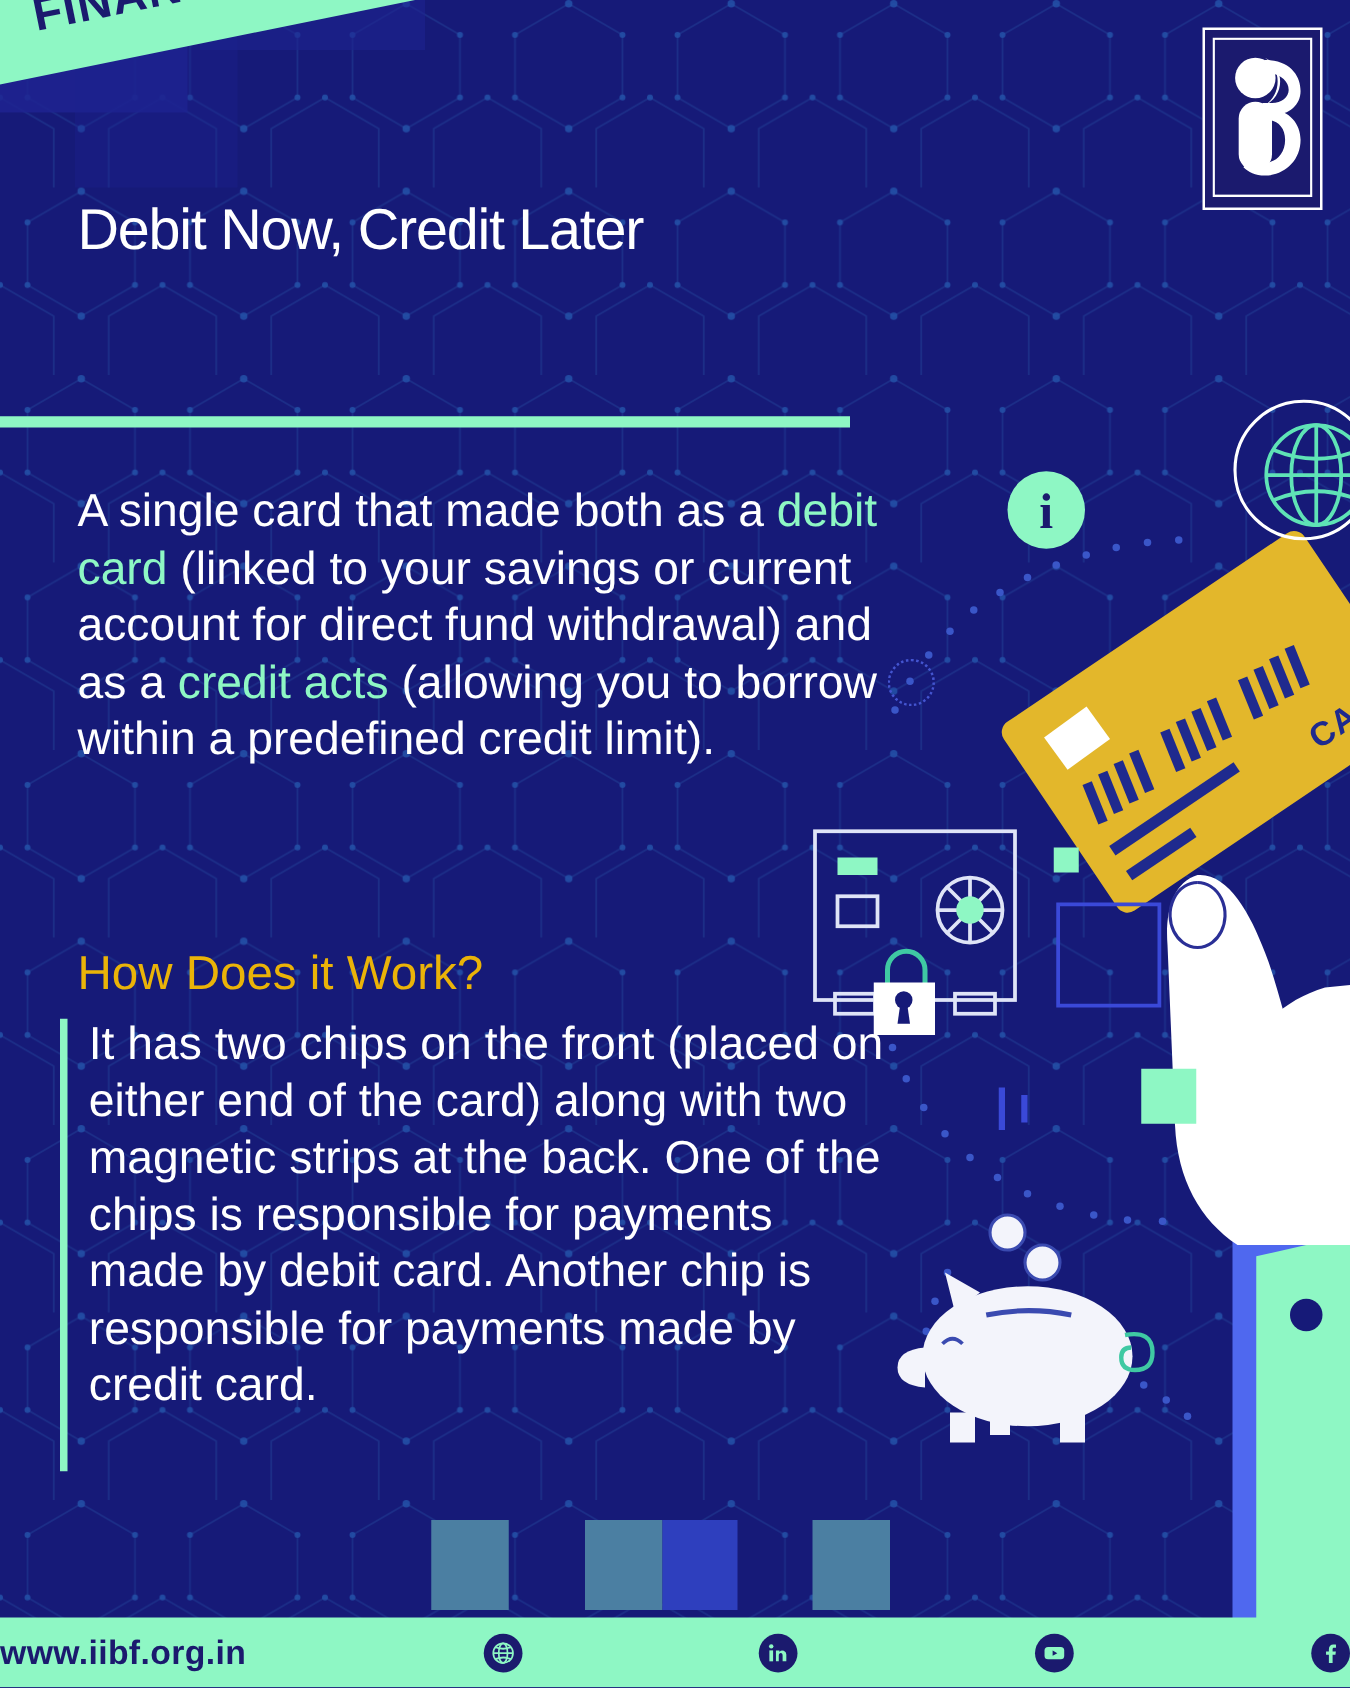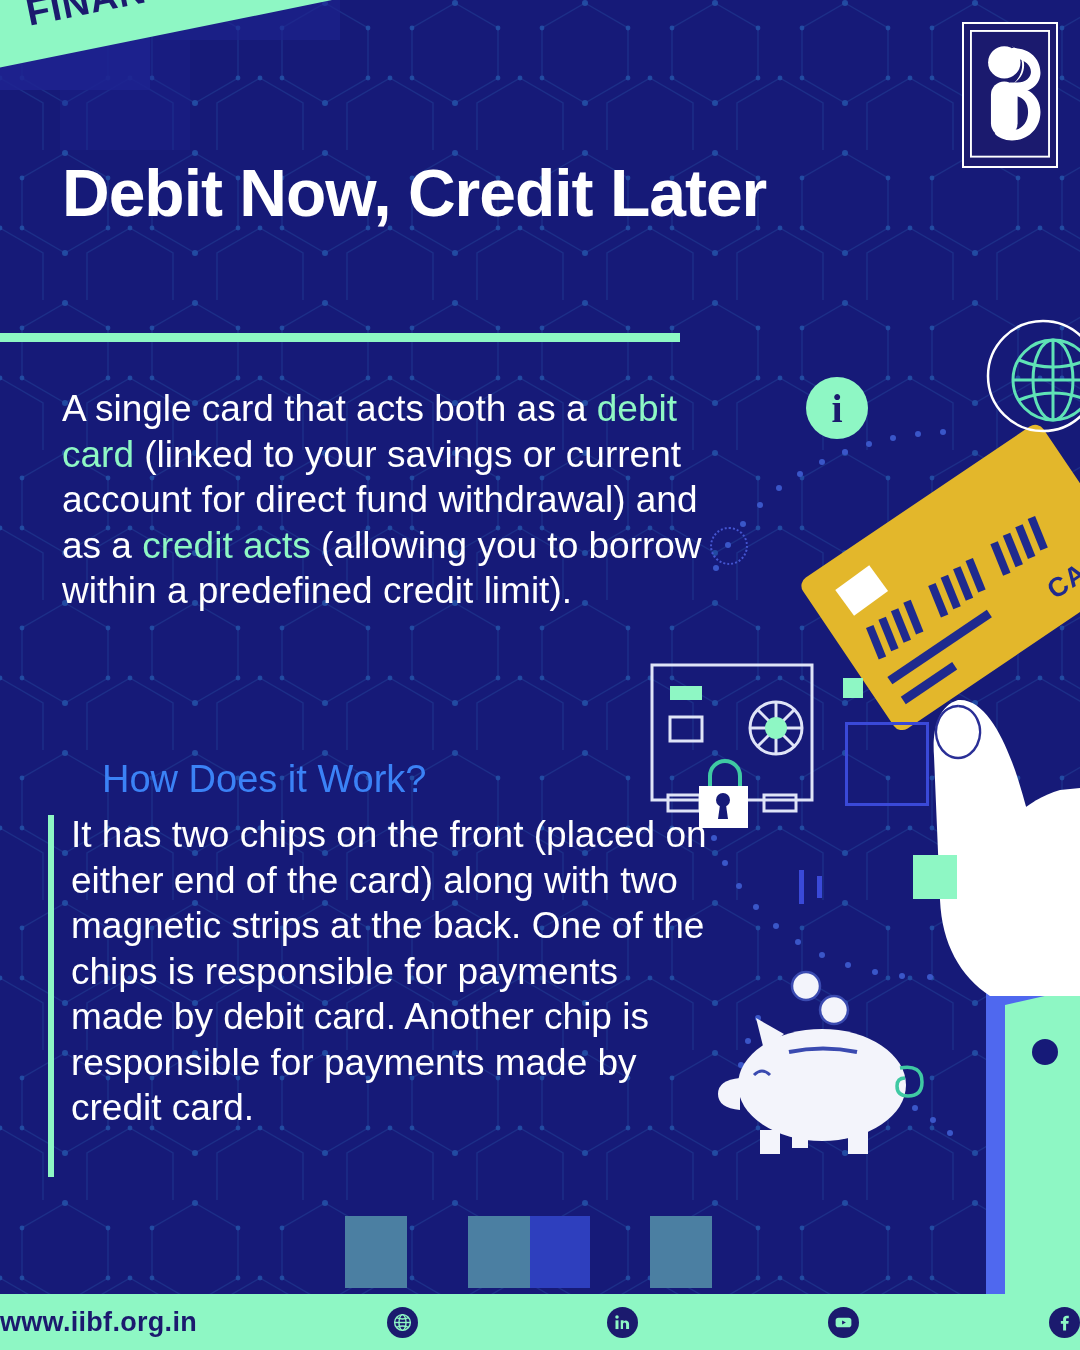--- a/index.html
+++ b/index.html
@@ -56,22 +56,22 @@
     box-sizing:border-box;
   }
   .logo-inner{position:absolute;inset:6px;}
 
   
   .headline{
     position:absolute;left:62px;top:160px;width:880px;
   }
   .title{
     color:#ffffff;
-    font-size:66px;
-    font-weight:bold;
+    font-size:46px;
+    font-weight:normal;
     letter-spacing:-1px;
     line-height:1.02;
     margin:0;
     white-space:nowrap;
   }
   .subtitle{
     color:#8ef7c4;
     font-size:41px;
     font-weight:bold;
     letter-spacing:.5px;
@@ -90,24 +90,23 @@
     left:62px;top:386px;width:650px;
     color:#ffffff;
     font-size:37px;
     line-height:1.23;
   }
   .hl{color:#8ef7c4;}
 
   .howtitle{
     position:absolute;
     left:62px;top:758px;
-    color:#3b82f6;
+    color:#eab308;
     font-size:38px;
     font-weight:normal;
-    margin-left:40px;
   }
   .howbar{
     position:absolute;
     left:48px;top:815px;
     width:6px;height:362px;
     background:#8ef7c4;
   }
   .howbody{
     position:absolute;
     left:71px;top:812px;width:640px;
@@ -337,21 +336,21 @@
       </g>
     </svg>
   </div>
 
   <div class="headline">
     <h1 class="title">Debit Now, Credit Later</h1>
   </div>
   <div class="divider"></div>
 
   <div class="intro">
-    <span>A single card that acts both as a </span><span class="hl">debit card</span><span> (linked to your savings or current account for direct fund withdrawal) and as a </span><span class="hl">credit acts</span><span> (allowing you to borrow within a predefined credit limit).</span>
+    <span>A single card that made both as a </span><span class="hl">debit card</span><span> (linked to your savings or current account for direct fund withdrawal) and as a </span><span class="hl">credit acts</span><span> (allowing you to borrow within a predefined credit limit).</span>
   </div>
 
   <div class="howtitle">How Does it Work?</div>
   <div class="howbar"></div>
   <div class="howbody">It has two chips on the front (placed on either end of the card) along with two magnetic strips at the back. One of the chips is responsible for payments made by debit card. Another chip is responsible for payments made by credit card.</div>
 
   <div class="info-badge">i</div>
 
   <div class="globe-wrap">
     <svg viewBox="0 0 120 120">

